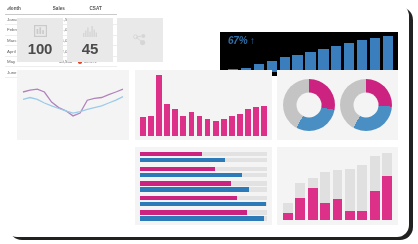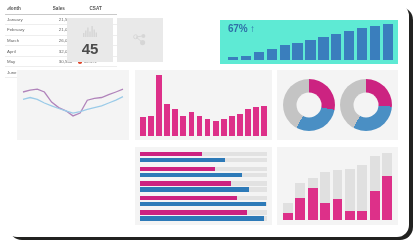--- a/index.html
+++ b/index.html
@@ -42,22 +42,23 @@
     height: 15px; display: flex; align-items: center; justify-content: center;
     opacity: .38;
   }
   .kpi-val {
     font-size: 15px; font-weight: bold; color: #4b4b4b;
     line-height: 17px; margin-top: 1px; letter-spacing: -.2px;
   }
 
   
   #trend {
-    left: 215px; top: 16px; width: 178px; height: 44px;
-    background: #5eead4;
+    left: 215px; top: 28px; width: 178px; height: 44px;
+    background: #000000;
+    font-style: italic;
   }
   #trend-label {
     position: absolute; left: 8px; top: 3px;
     font-size: 10px; font-weight: bold; color: #2f6fa8;
     letter-spacing: -.2px;
   }
   #trend-bars {
     position: absolute; left: 8px; right: 5px; bottom: 4px; top: 4px;
     display: flex; align-items: flex-end; gap: 2.6px;
   }
@@ -129,20 +130,31 @@
   .scol i { position: absolute; left: 0; right: 0; bottom: 0; background: #dd3089; display:block; }
 </style>
 </head>
 <body>
 
 <div id="frame">
   <div id="shadow"></div>
 
   <div id="canvas">
 
+    <div class="panel kpi" style="left:12px">
+      <span class="kpi-icon">
+        <svg width="13" height="12" viewBox="0 0 13 12">
+          <rect x="0.6" y="0.6" width="11.8" height="10.8" fill="none" stroke="#9a9a9a" stroke-width="1.2"></rect>
+          <rect x="2.6" y="4" width="1.7" height="5" fill="#9a9a9a"></rect>
+          <rect x="5.4" y="2.3" width="1.7" height="6.7" fill="#9a9a9a"></rect>
+          <rect x="8.2" y="5.2" width="1.7" height="3.8" fill="#9a9a9a"></rect>
+        </svg>
+      </span>
+      <span class="kpi-val">100</span>
+    </div>
 
     <div class="panel kpi" style="left:62px">
       <span class="kpi-icon">
         <svg width="15" height="11" viewBox="0 0 15 11">
           <g fill="#b5b5b5">
             <rect x="0" y="7" width="1.4" height="4"></rect>
             <rect x="2.1" y="4.5" width="1.4" height="6.5"></rect>
             <rect x="4.2" y="1.5" width="1.4" height="9.5"></rect>
             <rect x="6.3" y="5.5" width="1.4" height="5.5"></rect>
             <rect x="8.4" y="0" width="1.4" height="11"></rect>

